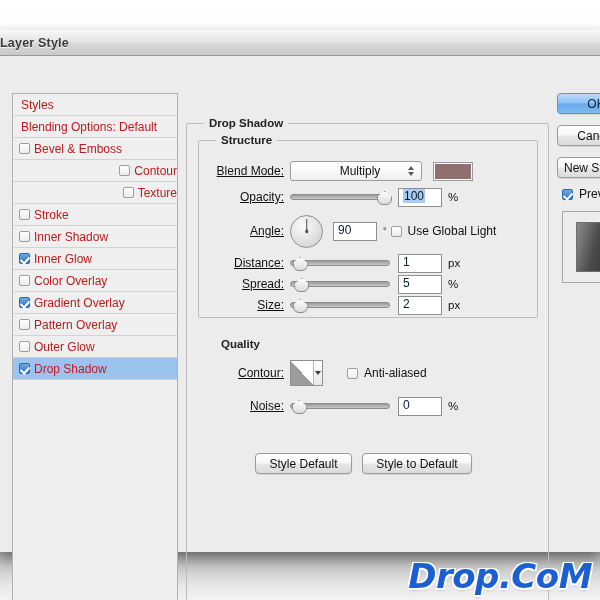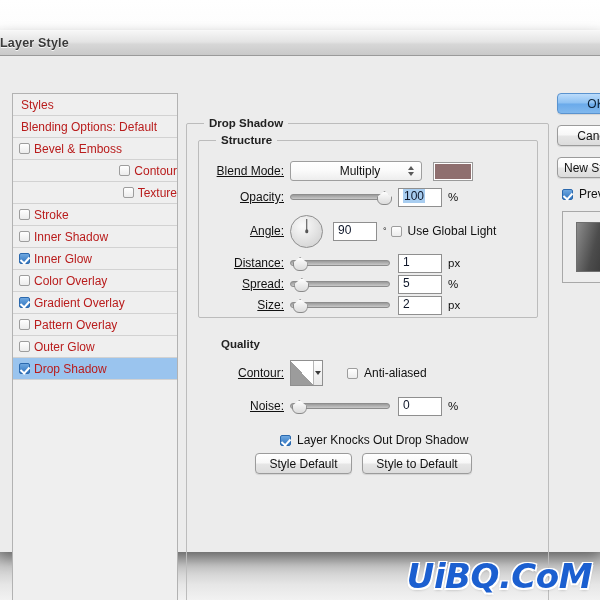--- a/index.html
+++ b/index.html
@@ -401,24 +401,20 @@
       <div class="slider" style="width:100px;margin-left:6px">
         <div class="strack"></div>
         <div class="sknob" id="noise-knob" style="left: 1.74px;"></div>
       </div>
       <div class="nfield" style="width:44px;margin-left:8px">
         <span class="v">0</span>
       </div>
       <span class="unit">%</span>
     </div>
 
-    <div class="cbrow" style="position:absolute;left:280px;top:377px">
-      <span class="cb on"></span>
-      <span class="t">Layer Knocks Out Drop Shadow</span>
-    </div>
 
     <div class="btn" style="position:absolute;left:255px;top:397px;width:97px">
       <span>Style Default</span>
     </div>
     <div class="btn" style="position:absolute;left:362px;top:397px;width:110px">
       <span>Style to Default</span>
     </div>
 
     <div id="right-panel">
       <div class="btn default">
@@ -435,13 +431,13 @@
         <span class="t">Preview</span>
       </div>
       <div id="preview-box" style="margin-left:5px">
         <span class="thumb"></span>
       </div>
     </div>
 
   </div>
 </div>
 
-<div id="watermark" style="color: rgb(27, 95, 208);">UiBQ.CoM</div>
+<div id="watermark" style="color: rgb(27, 95, 208);">Drop.CoM</div>
 
 </body></html>

